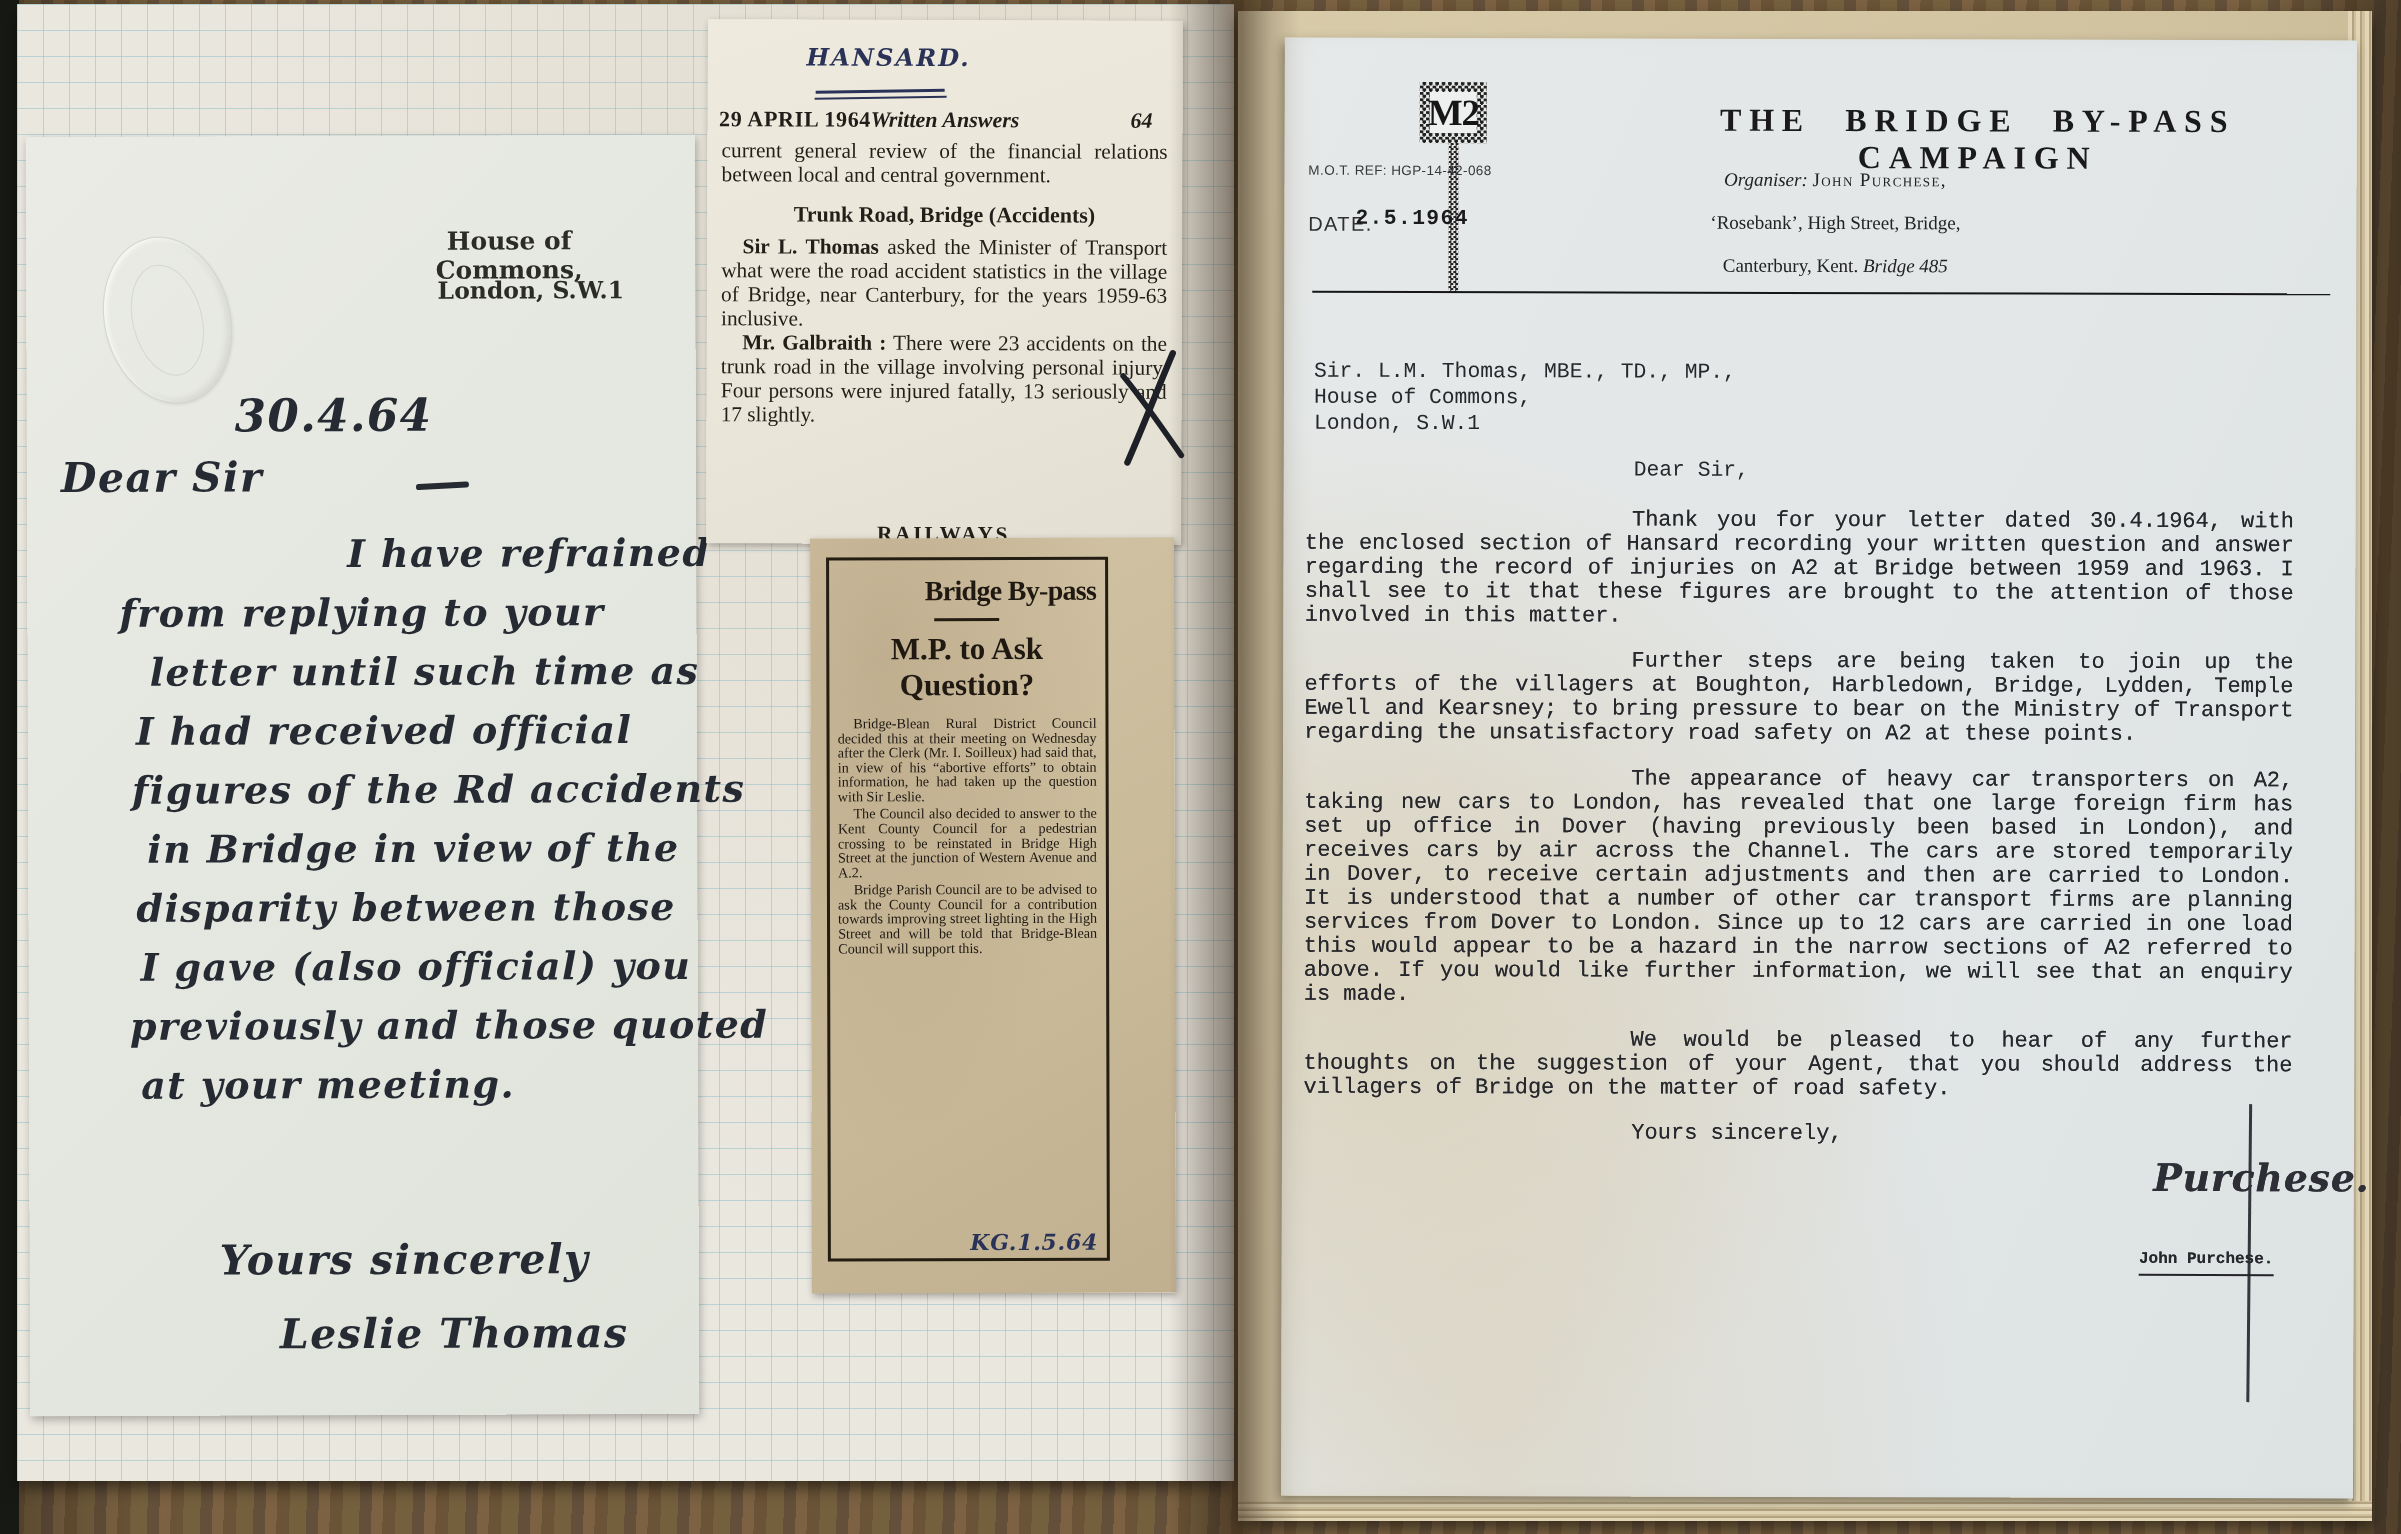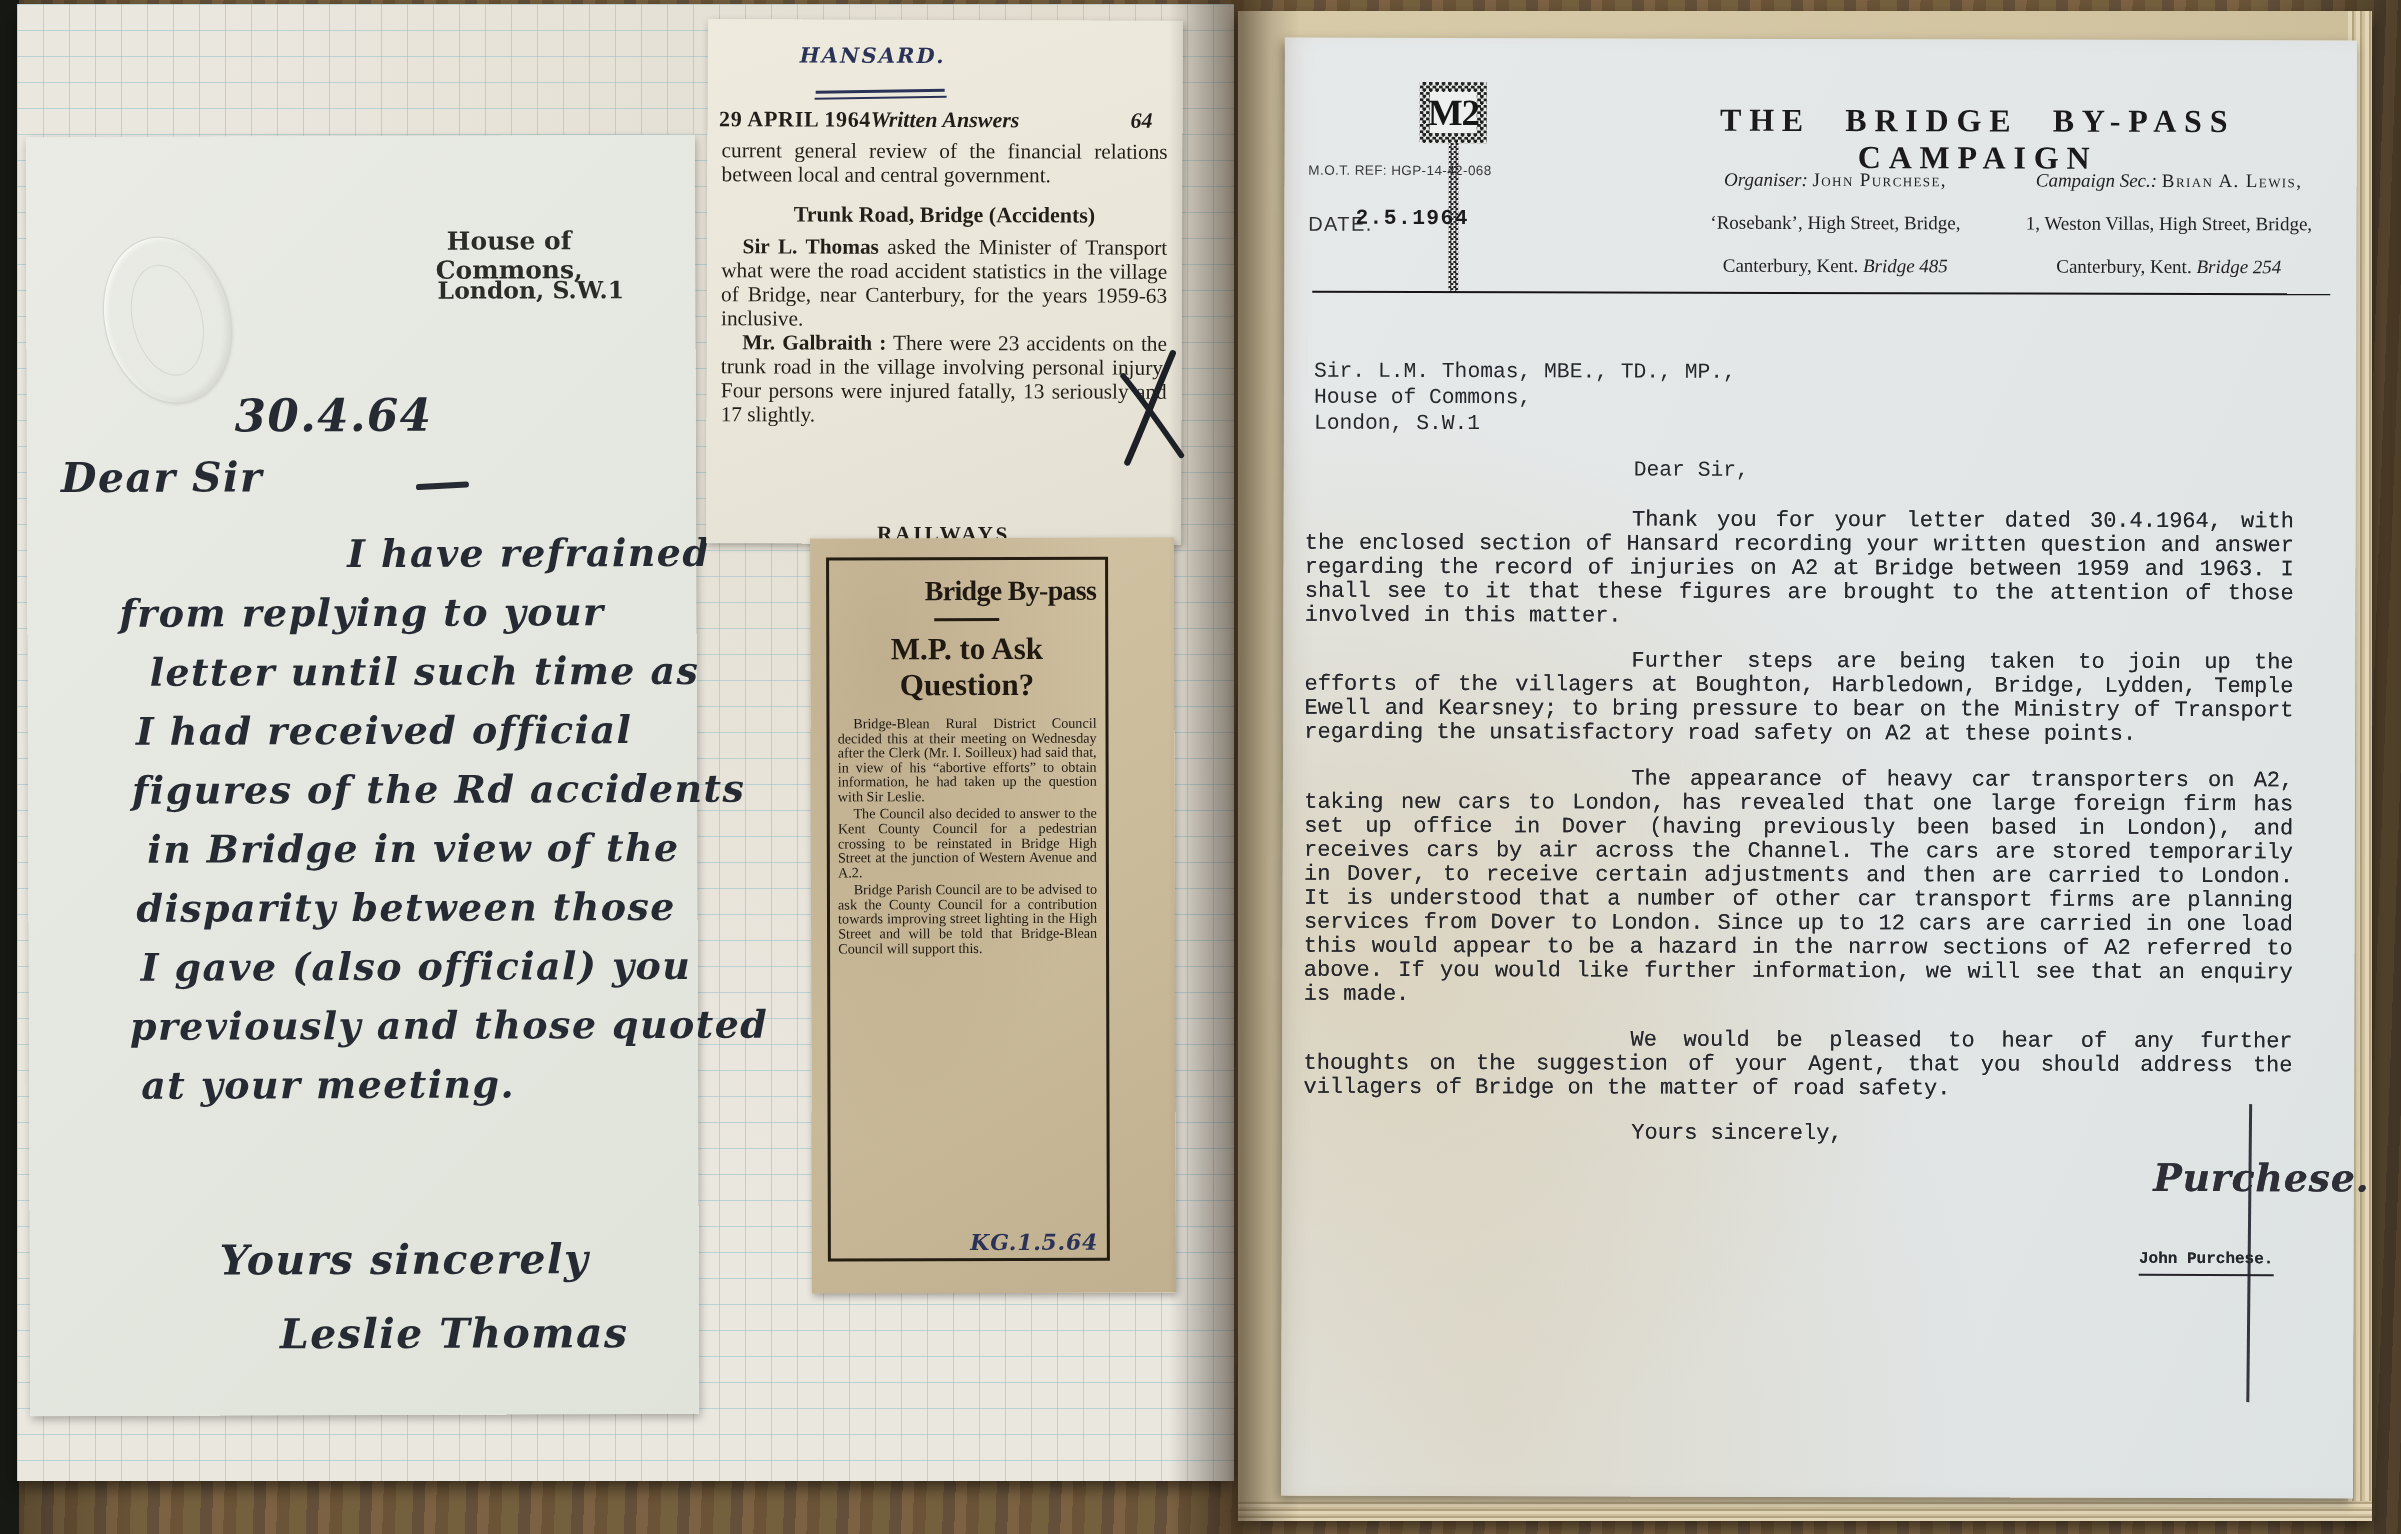--- a/index.html
+++ b/index.html
@@ -42,21 +42,21 @@
   .hw-body{position:absolute;left:0;top:395px;width:669px;}
   .hw-line{height:59px;font-size:38px;white-space:nowrap;}
   .hw-closing{position:absolute;left:190px;top:1100px;font-size:41px;}
   .hw-signature{position:absolute;left:250px;top:1174px;font-size:41px;}
 
   
   .hansard-clip{position:absolute;left:690px;top:15.6px;width:475px;height:524px;
     background:linear-gradient(160deg,#eeeade 0%,#e9e5d8 60%,#e3dfd2 100%);
     transform:rotate(.2deg);overflow:hidden;
     box-shadow:1.4px 2.8px 7.1px rgba(0,0,0,.30);}
-  .hansard-label{position:absolute;left:92px;top:23px;width:171px;text-align:left;font-size:21px;letter-spacing:2.1px;}
+  .hansard-label{position:absolute;left:92px;top:23px;width:171px;text-align:right;font-size:24px;letter-spacing:2.1px;}
   .hansard-underline1{position:absolute;left:108px;top:70px;width:129px;height:2.8px;background:#2a3357;transform:rotate(-1deg);}
   .hansard-underline2{position:absolute;left:107px;top:77px;width:132px;height:2.1px;background:#2a3357;transform:rotate(-1deg);}
   .hansard-head{position:absolute;left:10px;top:87px;width:455px;font-size:22px;color:#211d18;}
   .hansard-head .hdate{position:absolute;left:1.4px;top:0;font-weight:bold;letter-spacing:0.7px;}
   .hansard-head .hsection{position:absolute;left:0;right:0;text-align:center;font-style:italic;font-weight:bold;}
   .hansard-head .hpage{position:absolute;right:20px;top:0;font-style:italic;font-weight:bold;}
   .hansard-body{position:absolute;left:14.2px;top:119px;width:446px;font-size:21.3px;line-height:24px;
     text-align:justify;color:#221e18;}
   .hansard-body p{margin:0;}
   .hansard-heading{text-align:center;font-weight:bold;font-size:22px;margin:15.6px 0 8.5px 0 !important;}
@@ -221,25 +221,20 @@
     <div class="m2-stem"></div>
     <div class="mot-ref sans">M.O.T. REF: HGP-14-42-068</div>
     <div class="date-label sans">DATE.</div>
     <div class="date-value mono">2.5.1964</div>
     <div class="campaign-title">THE BRIDGE BY-PASS CAMPAIGN</div>
     <div class="org-col col1">
       <div><span class="lbl">Organiser:</span> <span class="sc">John Purchese,</span></div>
       <div>‘Rosebank’, High Street, Bridge,</div>
       <div><span>Canterbury, Kent.</span> <span class="ph">Bridge 485</span></div>
     </div>
-    <div class="org-col col2">
-      <div><span class="lbl">Campaign Sec.:</span> <span class="sc">Brian A. Lewis,</span></div>
-      <div>1, Weston Villas, High Street, Bridge,</div>
-      <div><span>Canterbury, Kent.</span> <span class="ph">Bridge 254</span></div>
-    </div>
     <div class="lh-rule"></div>
 
     <div class="recipient mono">
       <div>Sir. L.M. Thomas, MBE., TD., MP.,</div>
       <div>House of Commons,</div>
       <div>London, S.W.1</div>
     </div>
     <div class="typed-salutation mono">Dear Sir,</div>
     <div class="typed-body mono">
       <p>Thank you for your letter dated 30.4.1964, with the enclosed section of Hansard recording your written question and answer regarding the record of injuries on A2 at Bridge between 1959 and 1963.  I shall see to it that these figures are brought to the attention of those involved in this matter.</p>

